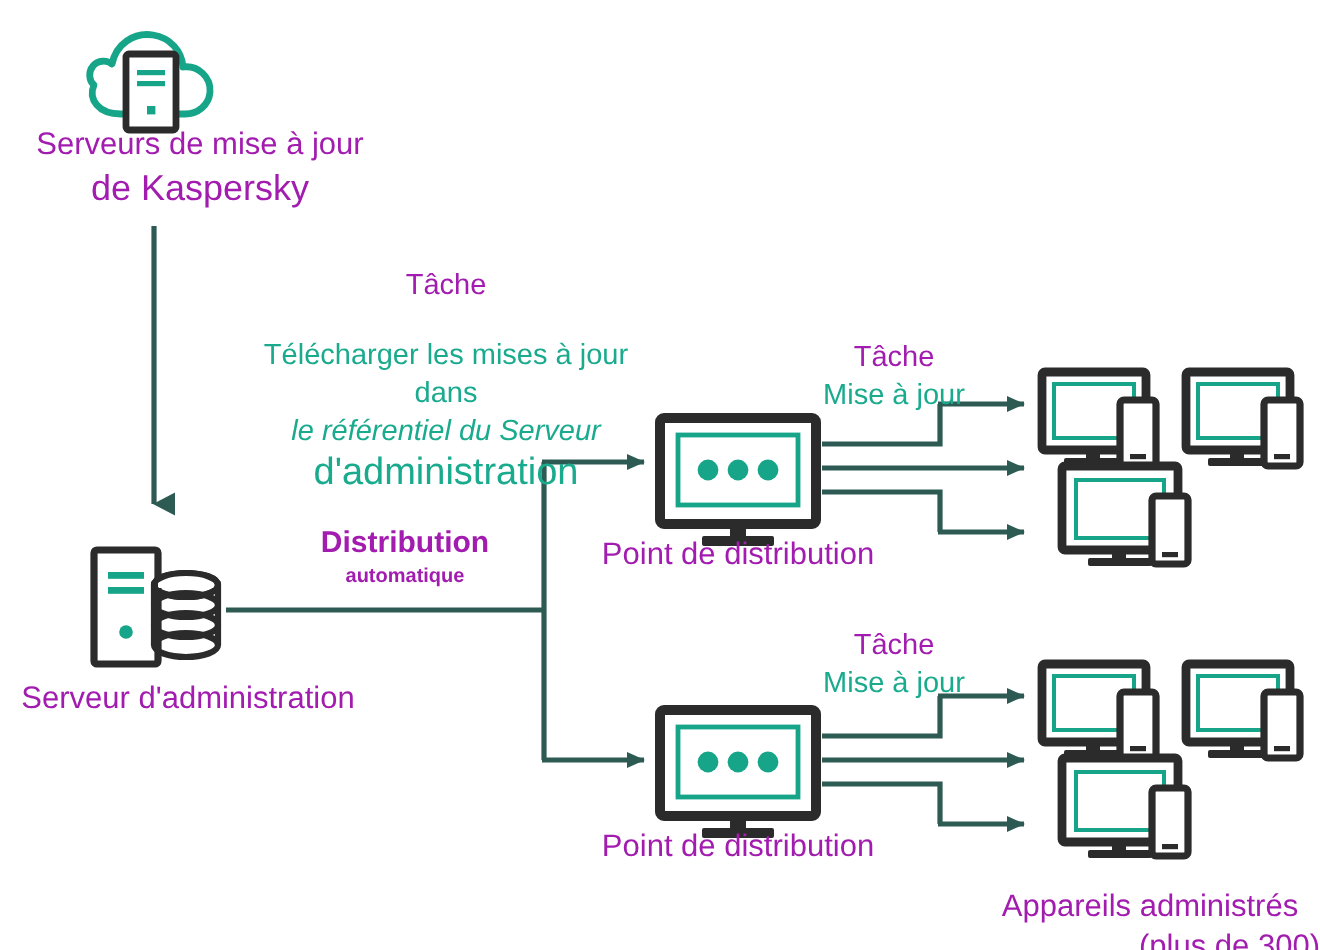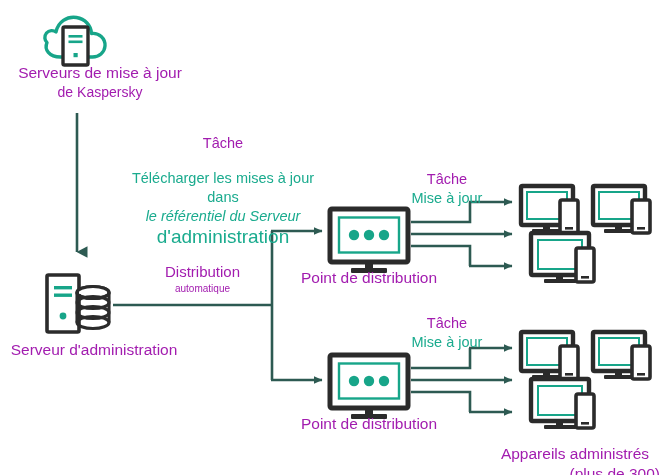--- a/index.html
+++ b/index.html
@@ -190,32 +190,32 @@
       <rect x="538" y="386" width="44" height="29" fill="#ffffff" stroke="#17a589" stroke-width="2"></rect>
       <rect x="556" y="421" width="7" height="5" fill="#2b2b2b"></rect>
       <rect x="544" y="425" width="32" height="4" rx="1" fill="#2b2b2b"></rect>
       <rect x="576" y="394" width="18" height="34" rx="2" fill="#ffffff" stroke="#2b2b2b" stroke-width="3.6"></rect>
       <rect x="581" y="422" width="8" height="2.6" fill="#2b2b2b"></rect>
     </g>
   </svg>
 
   <div class="lbl-block" style="left:0px; top:63px; width:200px;">
     <div class="t-dark" style="font-size:15.5px;">Serveurs de mise à jour</div>
-    <div class="t-dark" style="font-size:14px;">de Kaspersky</div>
+    <div class="t-dark" style="font-size:18px;">de Kaspersky</div>
   </div>
 
   <div class="lbl-block" style="left:78px; top:134px; width:290px;">
     <div class="t-dark" style="font-size:14.5px;">Tâche</div>
     <div class="t-teal" style="font-size:14.5px;margin-top:16px;">Télécharger les mises à jour</div>
     <div class="t-teal" style="font-size:14.5px;">dans</div>
     <div class="t-teal" style="font-size:14.5px;font-style:italic;">le référentiel du Serveur</div>
     <div class="t-teal" style="font-size:19px;">d'administration</div>
   </div>
 
-  <div class="lbl-block" style="left:130px; top:262px; width:145px;">
+  <div class="lbl-block" style="left:130px; top:262px; width:145px;font-weight:bold;">
     <div class="t-dark" style="font-size:15px;">Distribution</div>
     <div class="t-dark" style="font-size:10px;">automatique</div>
   </div>
 
   <div class="lbl-block" style="left:0px; top:340px; width:188px;">
     <div class="t-dark" style="font-size:15.5px;">Serveur d'administration</div>
   </div>
 
   <div class="lbl-block" style="left:382px; top:170px; width:130px;">
     <div class="t-dark" style="font-size:14.5px;">Tâche</div>

